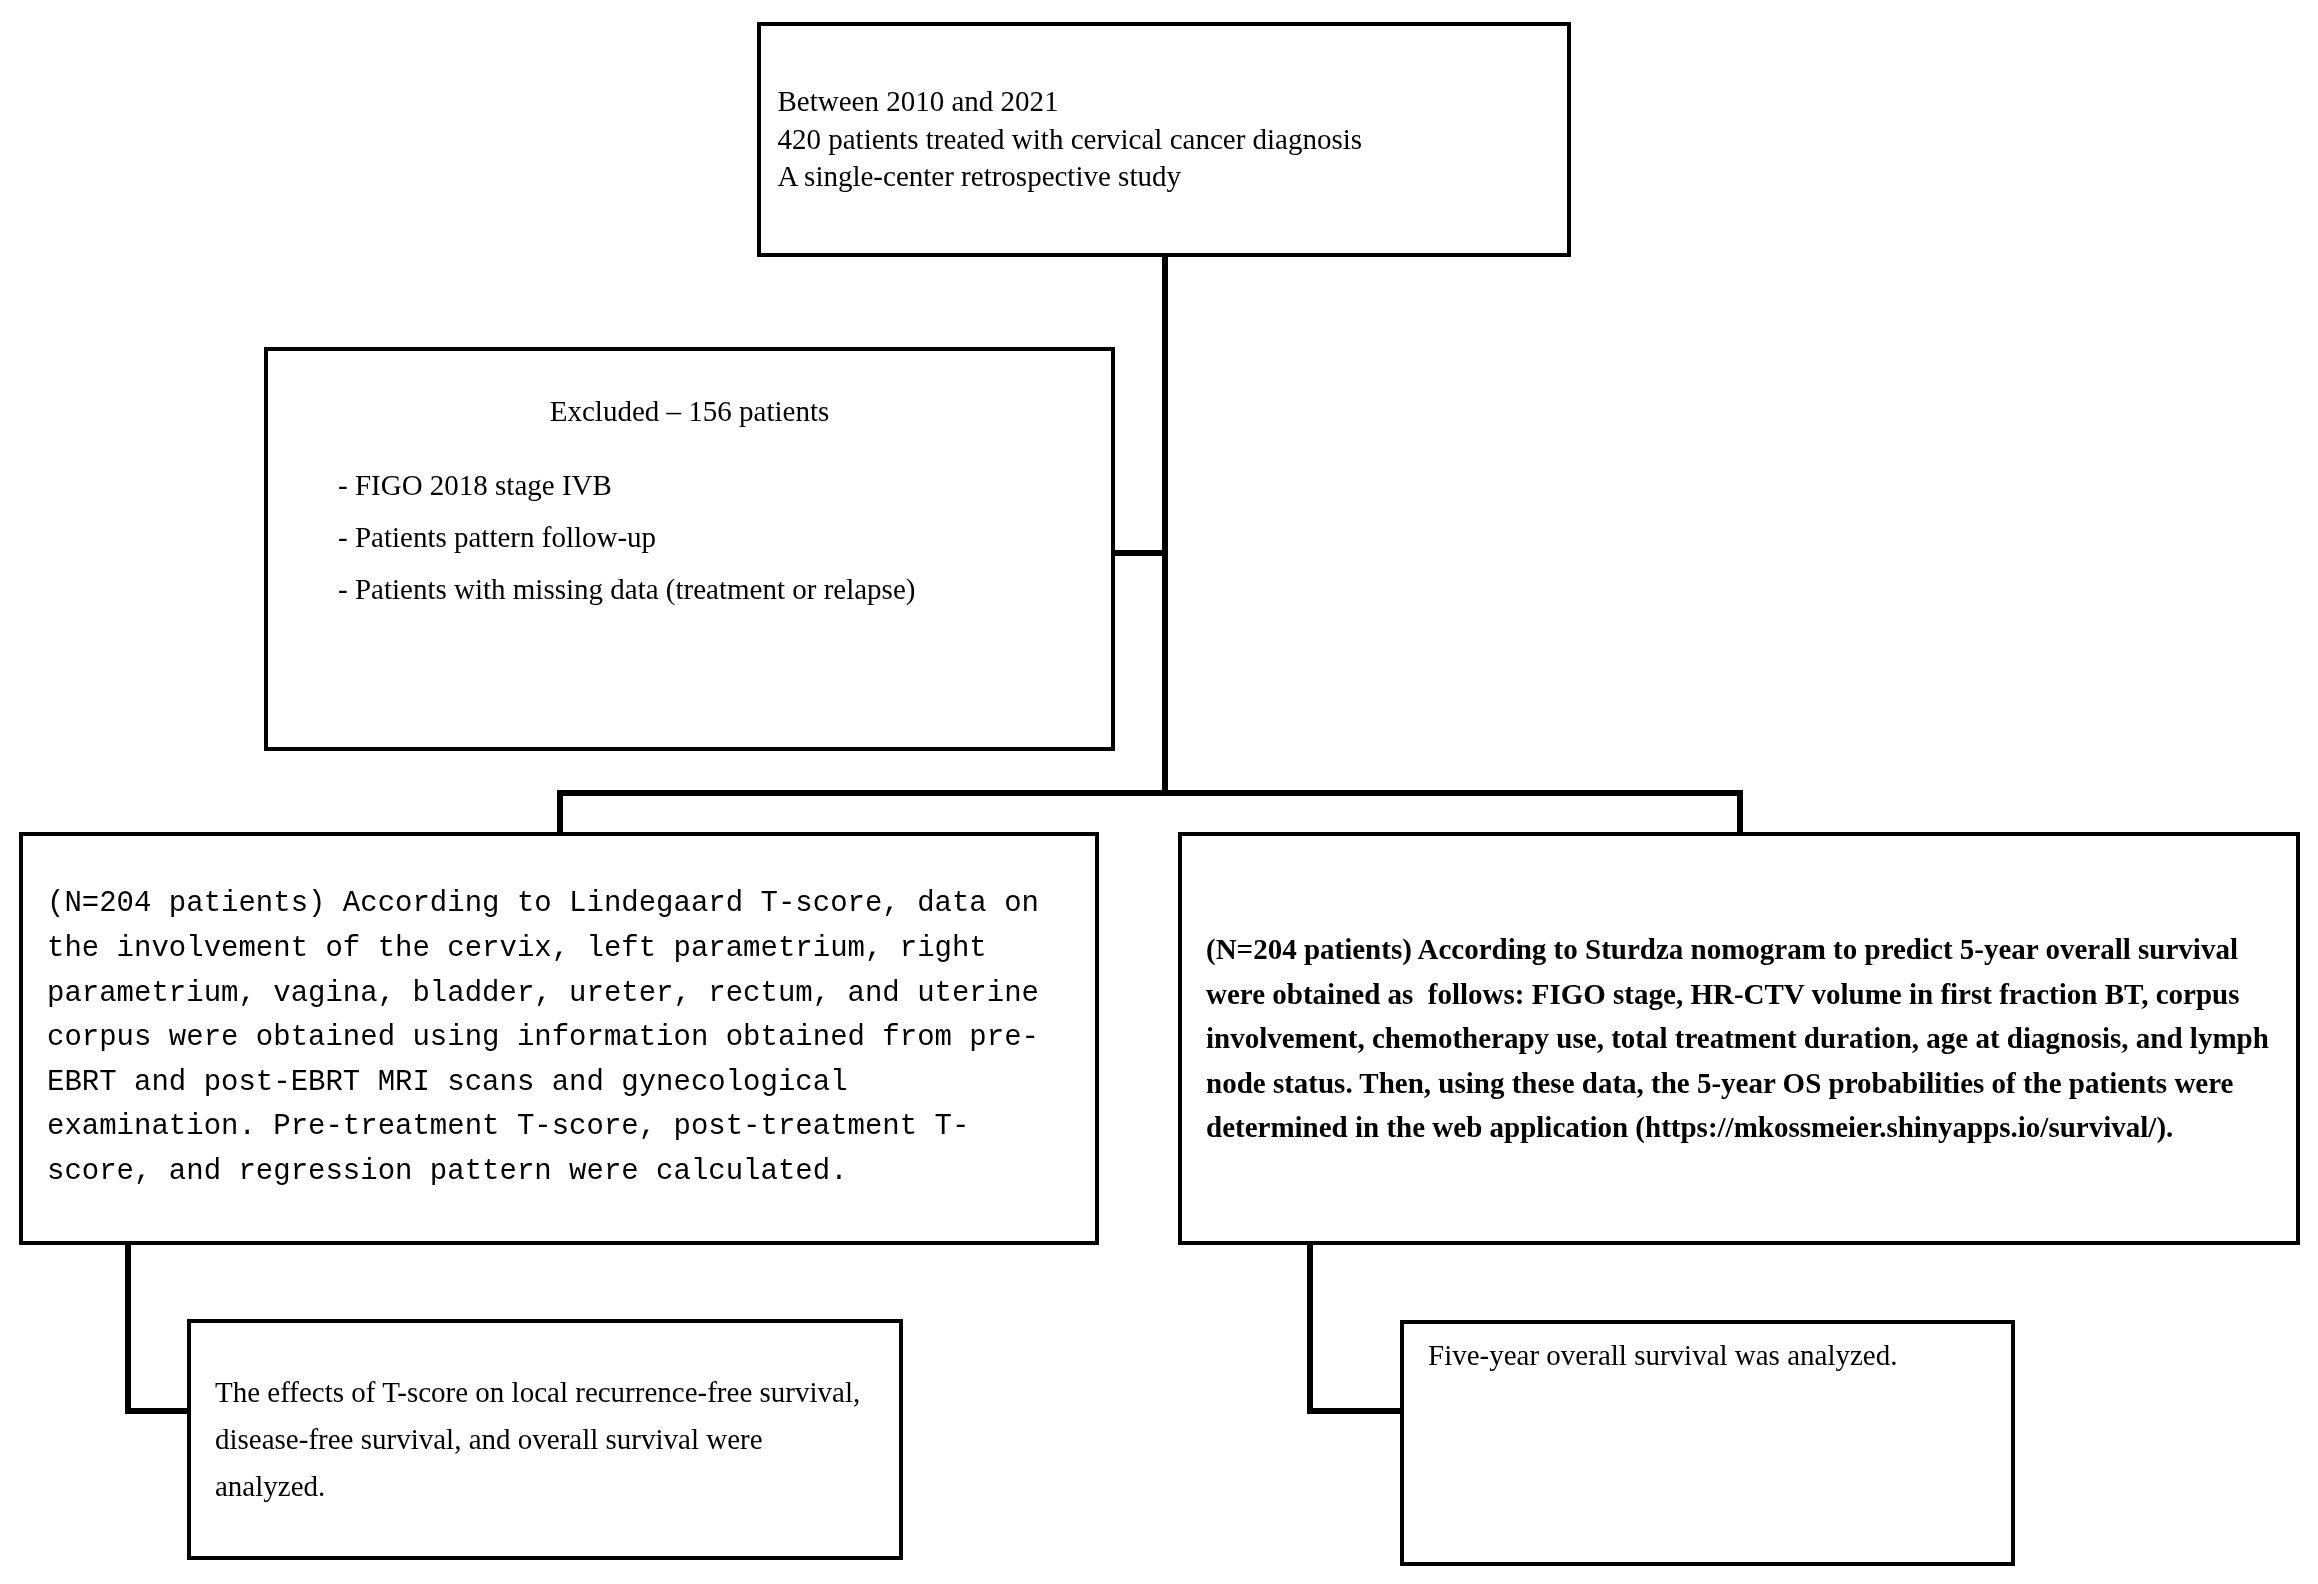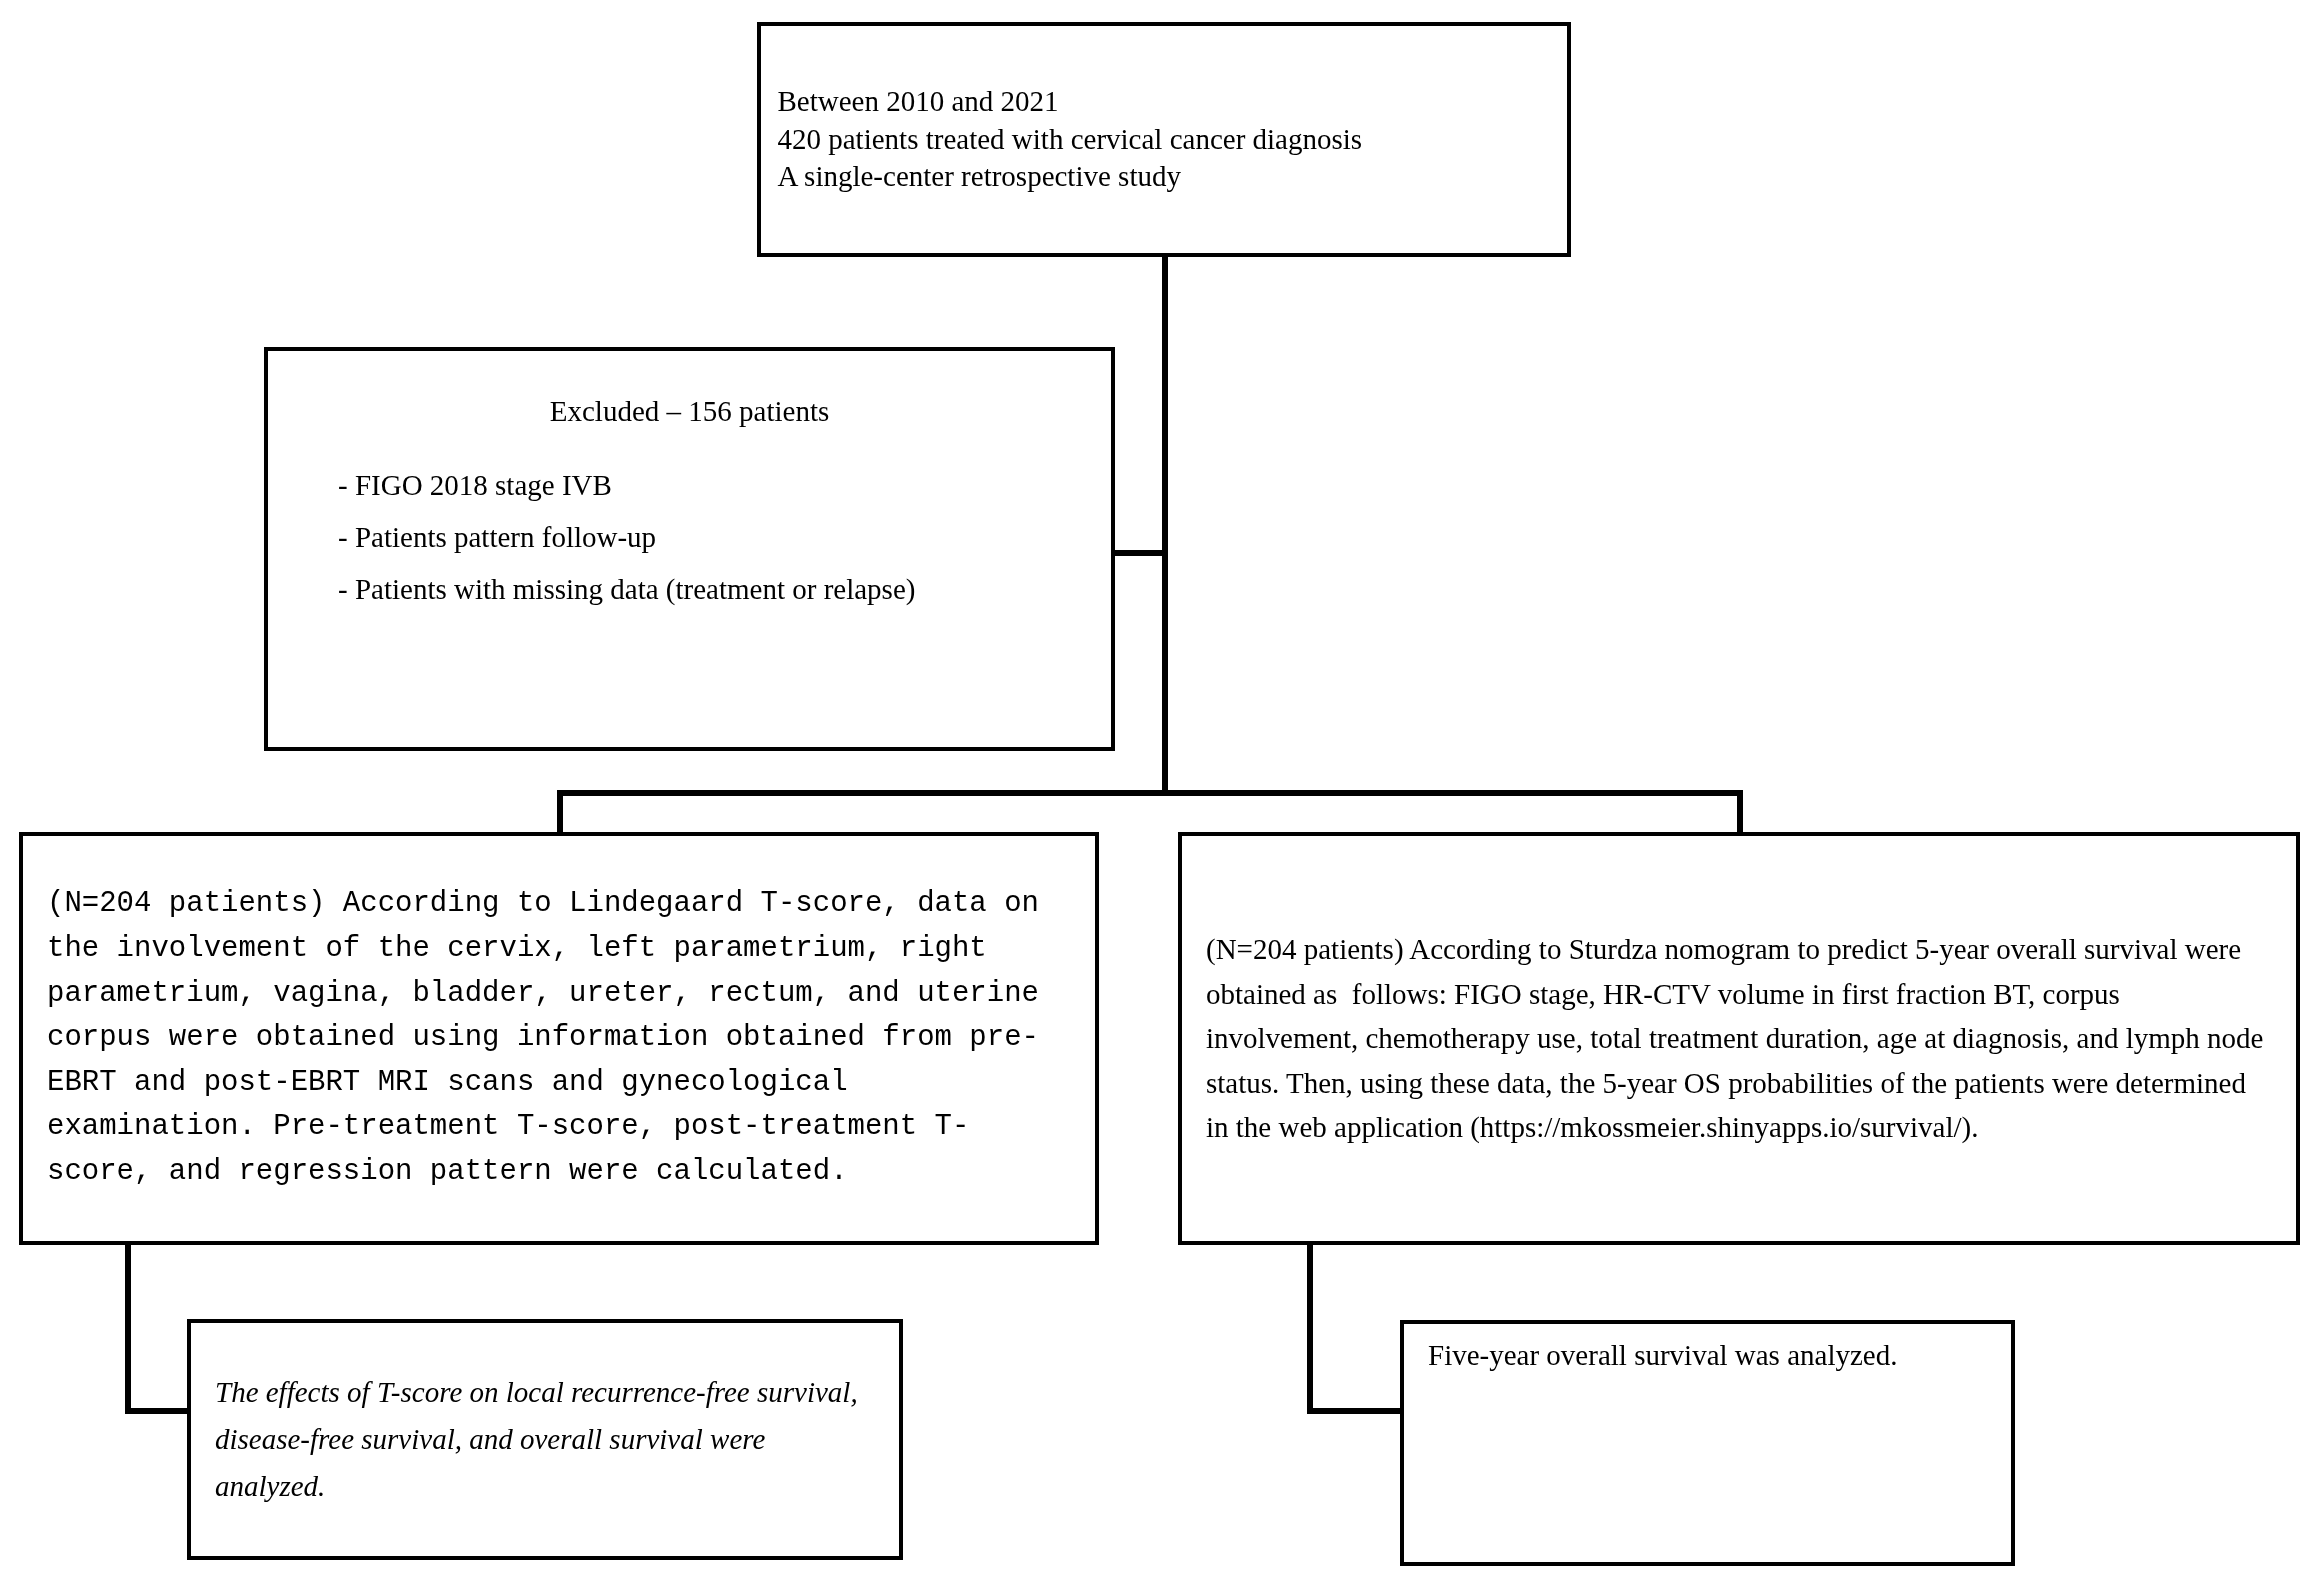--- a/index.html
+++ b/index.html
@@ -25,27 +25,27 @@
   #box-excluded .head{font-size:29px;line-height:1.30;text-align:center;margin-top:20px;margin-bottom:36px;}
   #box-excluded .bullet{font-size:29px;line-height:1.30;text-align:left;margin-bottom:14.3px;margin-left:45px;}
   #box-excluded .bullet .cont{display:block;padding-left:31px;}
 
   
   #box-left-main{left:19px;top:832px;width:1080px;height:413px;}
   #box-left-main .inner{padding:12px 24px;justify-content:center;}
   #box-left-main .txt{font-size:29px;line-height:1.54;text-align:left;font-family:Liberation Mono, monospace;}
 
   
-  #box-right-main{left:1178px;top:832px;width:1122px;height:413px;}
+  #box-right-main{left:1178px;top:832px;width:1122px;height:413px;font-weight:bold;}
   #box-right-main .inner{padding:12px 24px;justify-content:center;}
   #box-right-main .txt{font-size:29px;line-height:1.54;text-align:left;}
 
   
   #box-left-result{left:187px;top:1319px;width:716px;height:241px;}
-  #box-left-result .inner{padding:12px 24px;justify-content:center;font-style:italic;}
+  #box-left-result .inner{padding:12px 24px;justify-content:center;}
   #box-left-result .txt{font-size:29px;line-height:1.62;text-align:left;}
 
   
   #box-right-result{left:1400px;top:1320px;width:615px;height:246px;}
   #box-right-result .inner{padding:10px 24px;justify-content:flex-start;}
   #box-right-result .txt{font-size:29px;line-height:1.5;text-align:left;}
 
   
   
   #conn-trunk{left:1162px;top:255px;width:6px;height:540px;}

